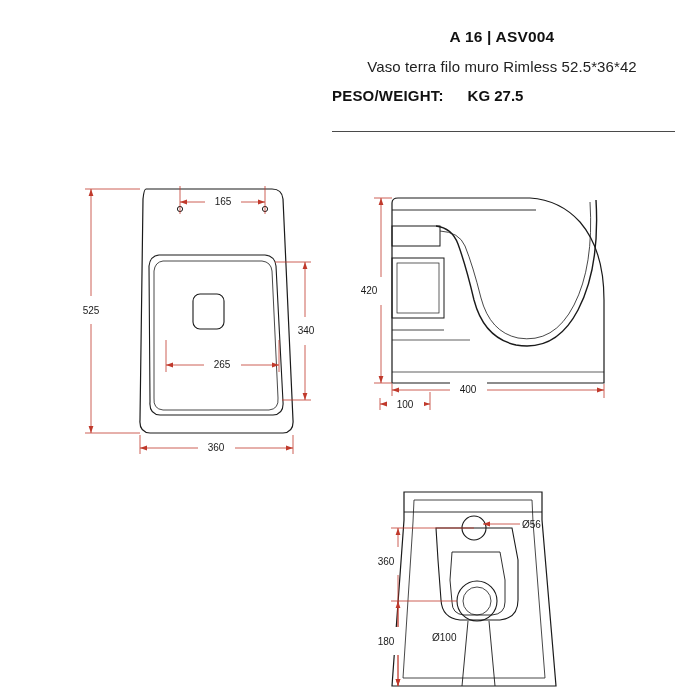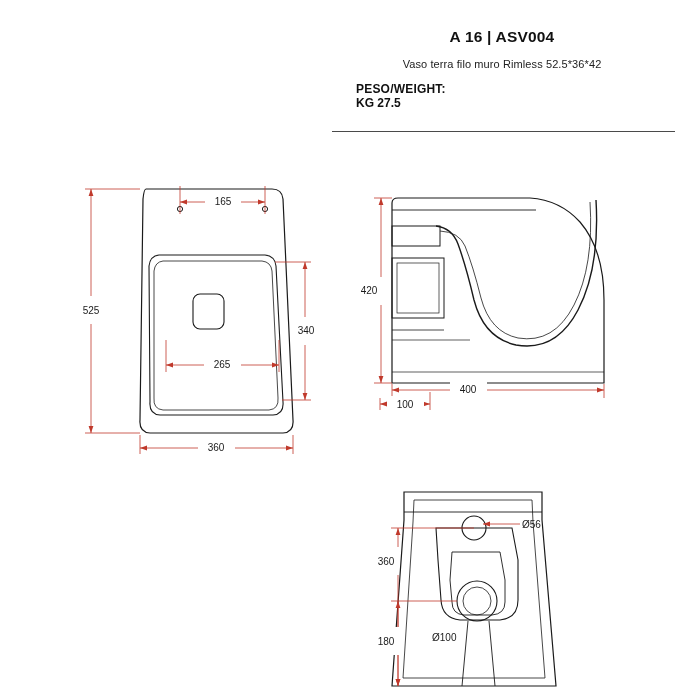--- a/index.html
+++ b/index.html
@@ -30,40 +30,39 @@
     width: 340px;
   }
   .title {
     font-size: 15.5px;
     font-weight: bold;
     letter-spacing: 0.2px;
     color: #111;
     margin: 0 0 5px 0;
   }
   .subtitle {
-    font-size: 11px;
+    font-size: 15px;
     color: #222;
     margin: 12px 0 1px 0;
     letter-spacing: 0.1px;
   }
   .subtitle-it {
     font-style: normal;
   }
   .subtitle-en {
     font-style: italic;
     color: #333;
   }
   .weight-row {
     margin-top: 12px;
-    font-size: 12px;
+    font-size: 15px;
     font-weight: bold;
     color: #111;
     display: flex;
     align-items: baseline;
-    flex-direction: column;
   }
   .weight-label { letter-spacing: 0.2px; }
   .weight-value { margin-left: 24px; }
   .header-rule {
     position: absolute;
     left: 332px;
     top: 131px;
     width: 343px;
     height: 1px;
     background: #4a4a4a;

